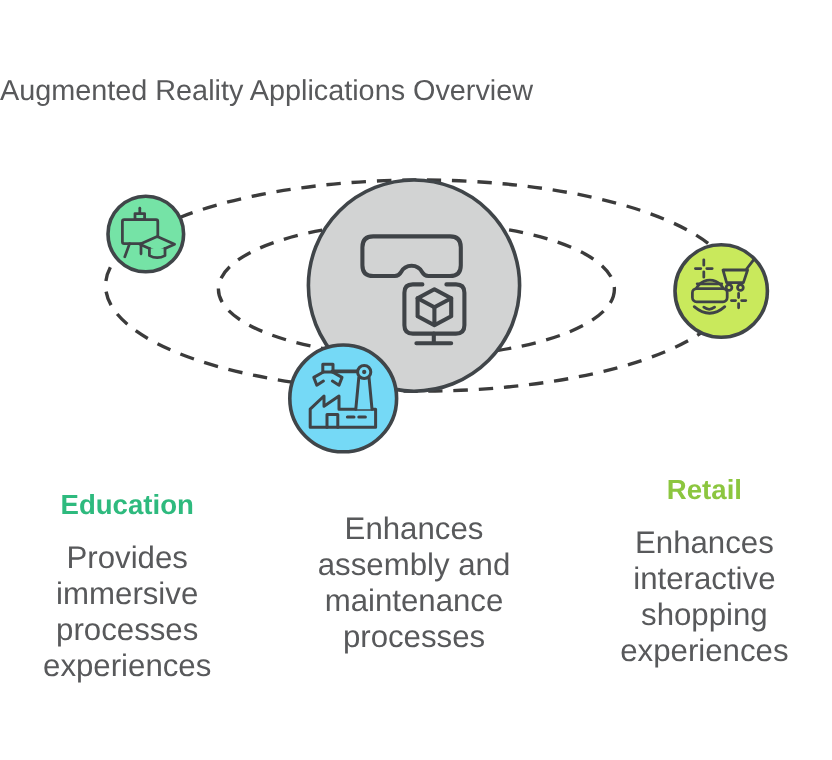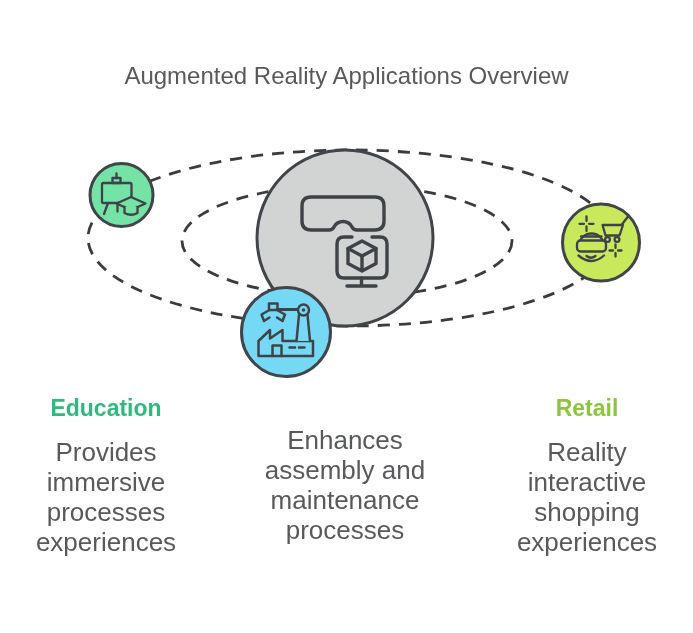--- a/index.html
+++ b/index.html
@@ -12,21 +12,20 @@
     position: relative;
     width: 693px;
     height: 633px;
     background: #ffffff;
     overflow: hidden;
   }
   .page-title {
     position: absolute;
     left: 0; top: 62px;
     width: 693px;
-    text-align: center;
     font-size: 24px;
     font-weight: 400;
     color: var(--title-text, #58595b);
   }
   #diagram-svg {
     position: absolute;
     left: 0; top: 0;
   }
   .orbit {
     fill: none;
@@ -57,21 +56,21 @@
   .fill-dark { fill: var(--icon-stroke, #3f4347); stroke: none; }
   .column {
     position: absolute;
     text-align: center;
   }
   .col-label {
     font-size: 23px;
     font-weight: 700;
     line-height: 28px;
   }
-  .label-education     { color: var(--education-label, #2eba7e); }
+  .label-education     { color: var(--education-label, #2eba7e); margin-top: 12px; }
   .label-manufacturing { color: var(--manufacturing-label, #29a9e0); }
   .label-retail        { color: var(--retail-label, #8cc63f); text-align: center; }
   .col-desc {
     margin-top: 15px;
     font-size: 26px;
     line-height: 30px;
     color: var(--description-text, #58595b);
   }
   #col-education     { left: 31px;  top: 394px; width: 150px; }
   #col-manufacturing { left: 258px; top: 410px; width: 174px; }
@@ -164,16 +163,16 @@
     <div class="col-label label-education">Education</div>
     <div class="col-desc">Provides immersive processes experiences</div>
   </div>
 
   <div class="column" id="col-manufacturing">
     <div class="col-desc">Enhances assembly and maintenance processes</div>
   </div>
 
   <div class="column" id="col-retail">
     <div class="col-label label-retail">Retail</div>
-    <div class="col-desc">Reality interactive shopping experiences</div>
+    <div class="col-desc">Enhances interactive shopping experiences</div>
   </div>
 
 </div>
 
 </body></html>

